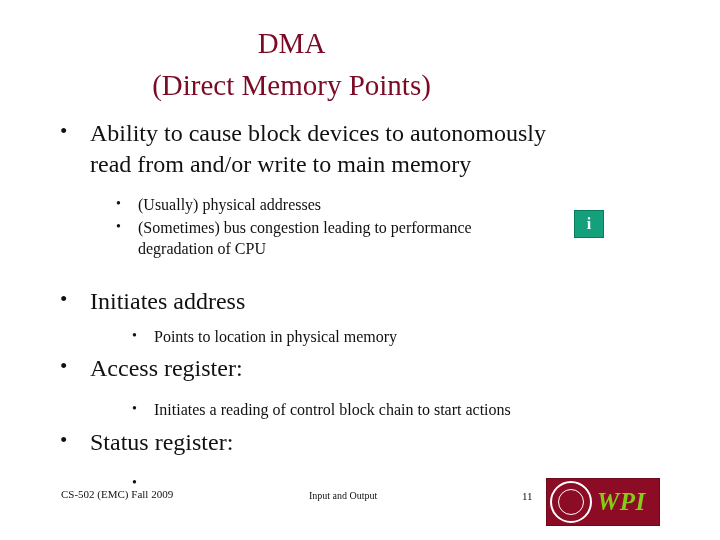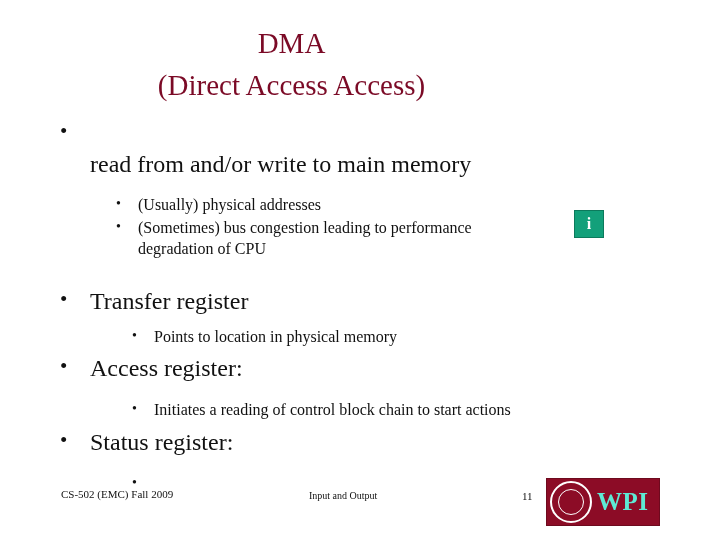--- a/index.html
+++ b/index.html
@@ -146,64 +146,65 @@
   }
   .logo-seal::after {
     content: "";
     position: absolute;
     left: 6px; top: 6px;
     right: 6px; bottom: 6px;
     border-radius: 50%;
     border: 1px solid #ffffff;
   }
   .logo-text {
-    color: #5eead4;
+    color: #84cc16;
     font-family: "Liberation Serif", serif;
     font-size: 25px;
     font-weight: bold;
     letter-spacing: 0.5px;
     margin-left: 5px;
+    font-style: italic;
   }
 </style>
 </head>
 <body>
 
 <div class="slide">
 
   <div class="title">
     <span class="line">DMA</span>
-    <span class="line">(Direct Access Access)</span>
+    <span class="line">(Direct Memory Points)</span>
   </div>
 
   <div class="body">
 
     <div class="l1">
       <span class="bullet">•</span>
-      <br>
+      <span>Ability to cause block devices to autonomously</span><br>
       <span>read from and/or write to main memory</span>
     </div>
 
     <div class="gap-md"></div>
 
     <div class="l2 center-ish">
       <span class="bullet">•</span>
       <span>(Usually) physical addresses</span>
     </div>
 
     <div class="l2 center-ish">
       <span class="bullet">•</span>
       <span>(Sometimes) bus congestion leading to performance</span><br>
       <span>degradation of CPU</span>
     </div>
 
     <div class="gap-lg"></div>
 
     <div class="l1">
       <span class="bullet">•</span>
-      <span>Transfer register</span>
+      <span>Initiates address</span>
     </div>
 
     <div class="gap-sm"></div>
 
     <div class="l2">
       <span class="bullet">•</span>
       <span>Points to location in physical memory</span>
     </div>
 
     <div class="gap-sm"></div>

